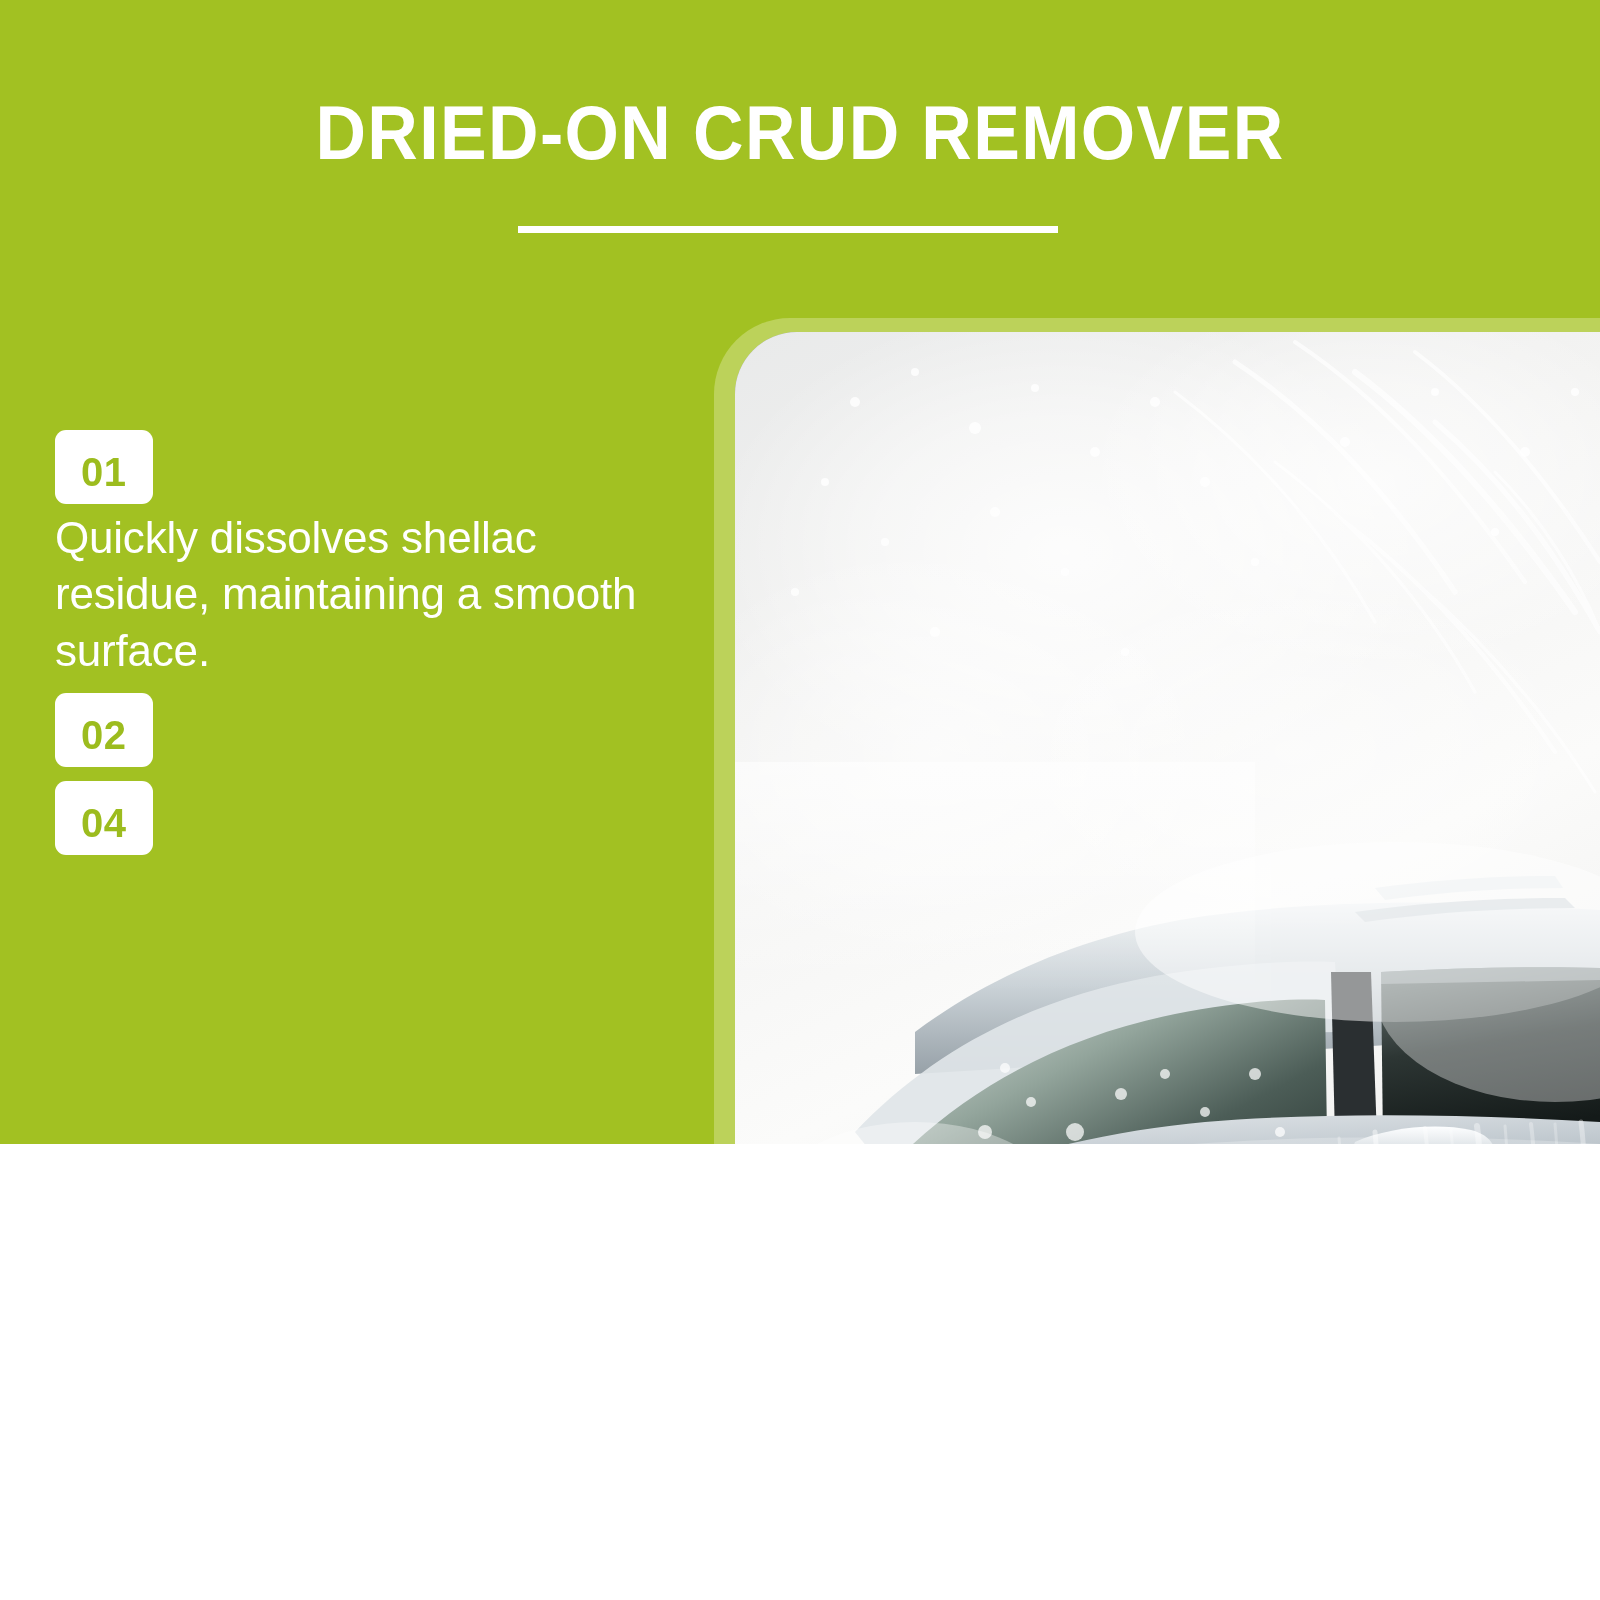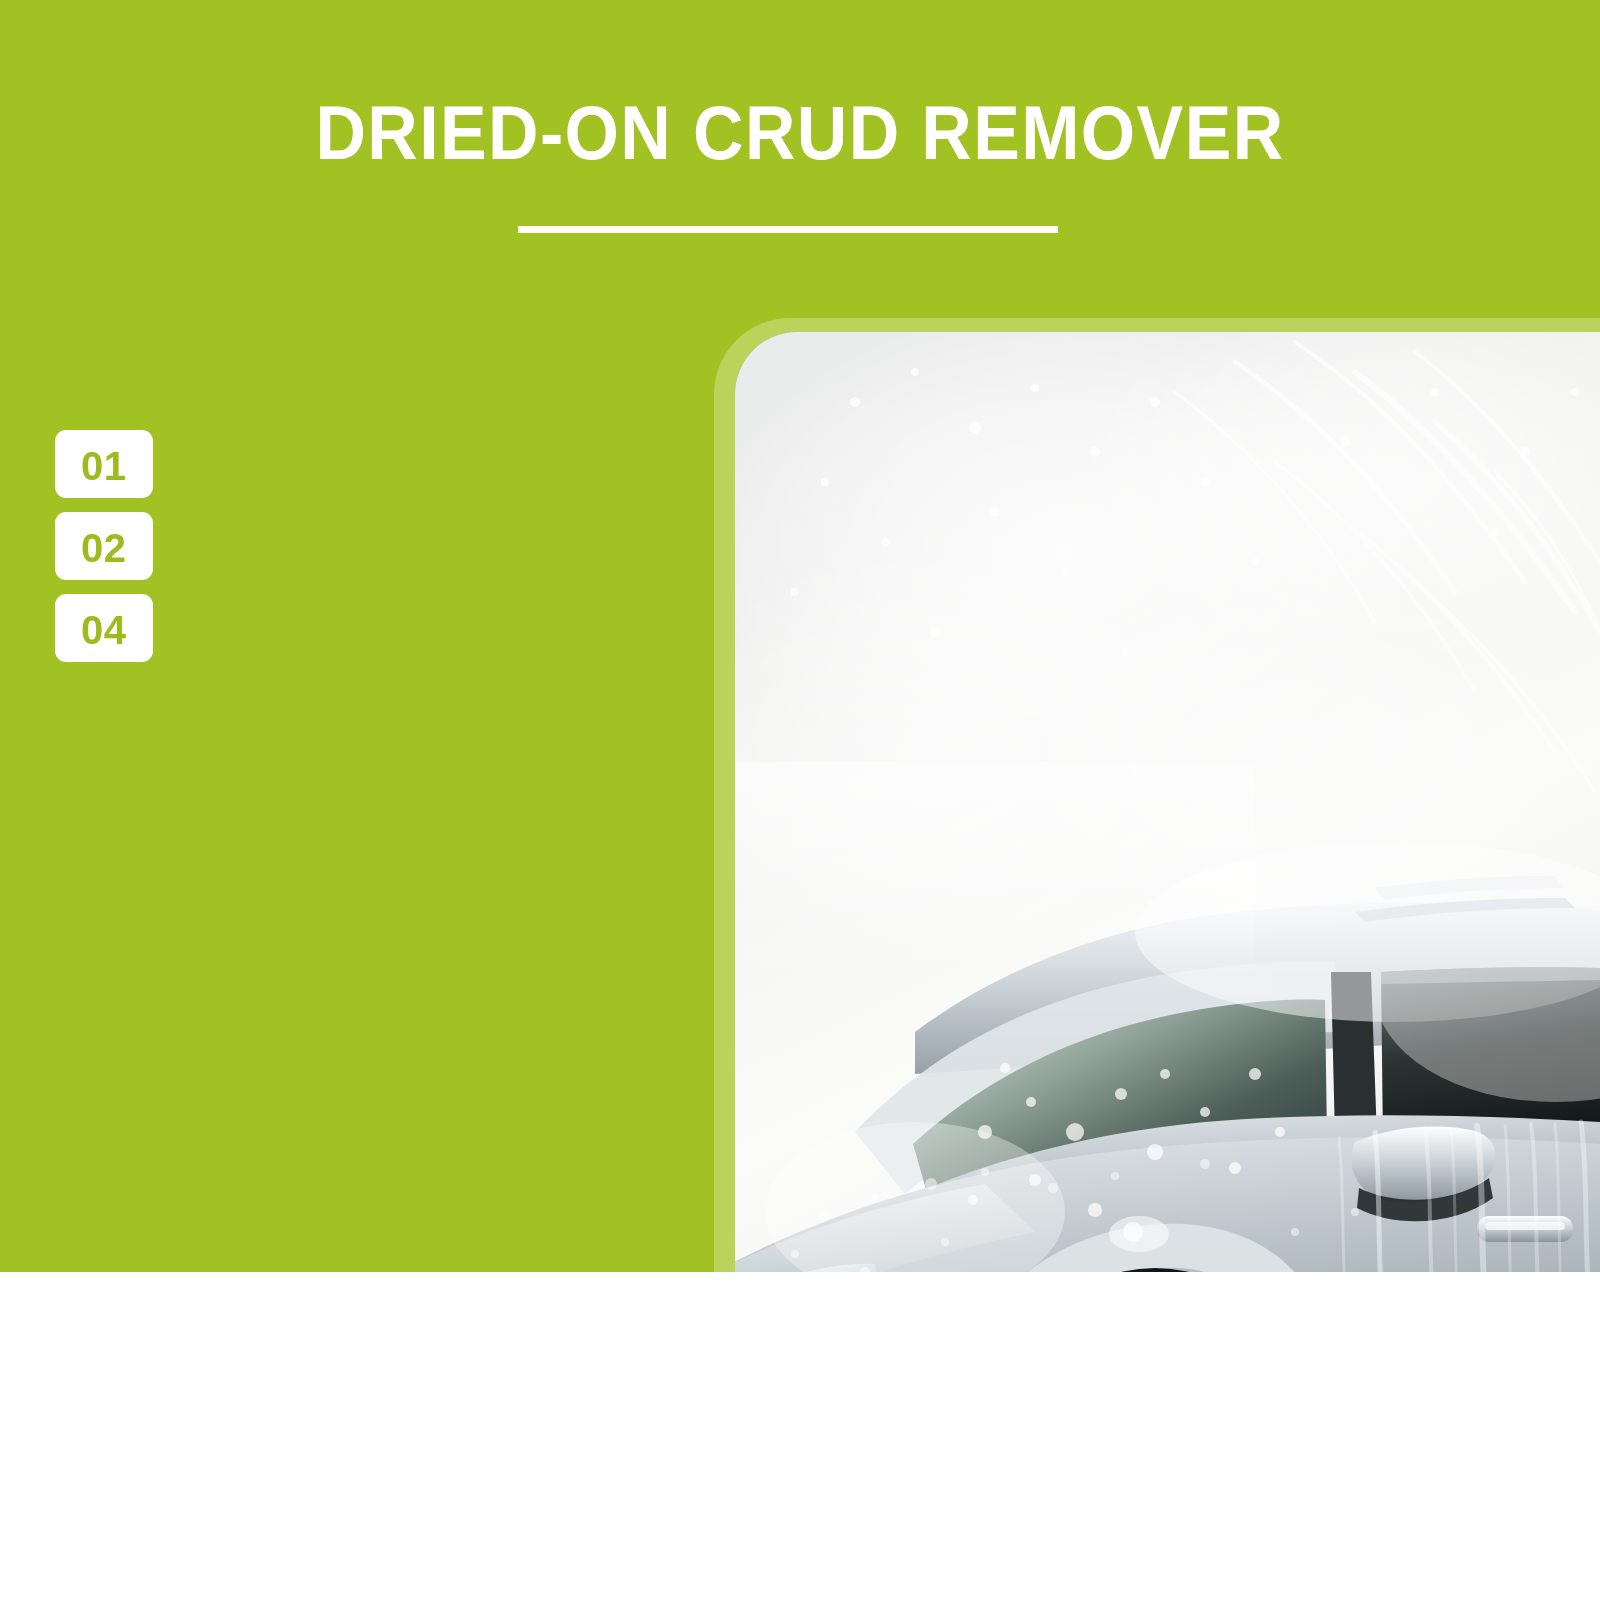--- a/index.html
+++ b/index.html
@@ -3,21 +3,21 @@
 <meta charset="utf-8">
 <style>
   html, body {
     margin: 0;
     padding: 0;
     background: #ffffff;
   }
   #poster {
     position: relative;
     width: 1600px;
-    height: 1272px;
+    height: 1144px;
     overflow: hidden;
     font-family: "Liberation Sans", sans-serif;
     background: #A2C122;
   }
 
   
   .header {
     position: absolute;
     top: 0; left: 0;
     width: 1600px;
@@ -60,21 +60,21 @@
     margin-bottom: 14px;
   }
   .badge {
     display: inline-block;
     background: #ffffff;
     color: #9CBC1E;
     border-radius: 11px;
     font-size: 40px;
     font-weight: bold;
     line-height: 1;
-    padding: 16px 26px 12px 26px;
+    padding: 22px 26px 12px 26px;
     letter-spacing: 0.5px;
   }
   .feature-text {
     color: #ffffff;
     font-size: 44px;
     line-height: 1.28;
     font-weight: 300;
     margin-top: 6px;
     letter-spacing: -0.2px;
     max-width: 645px;
@@ -113,20 +113,21 @@
 
   <div class="header">
     <div class="poster-title">DRIED-ON CRUD REMOVER</div>
     <div class="title-rule"></div>
   </div>
 
   <div class="features">
 
     <div class="feature">
       <div class="badge">01</div>
+      <div class="feature-text">Quickly dissolves shellac residue, maintaining a smooth surface.</div>
     </div>
 
     <div class="feature">
       <div class="badge">02</div>
     </div>
 
 
     <div class="feature">
       <div class="badge">04</div>
     </div>

